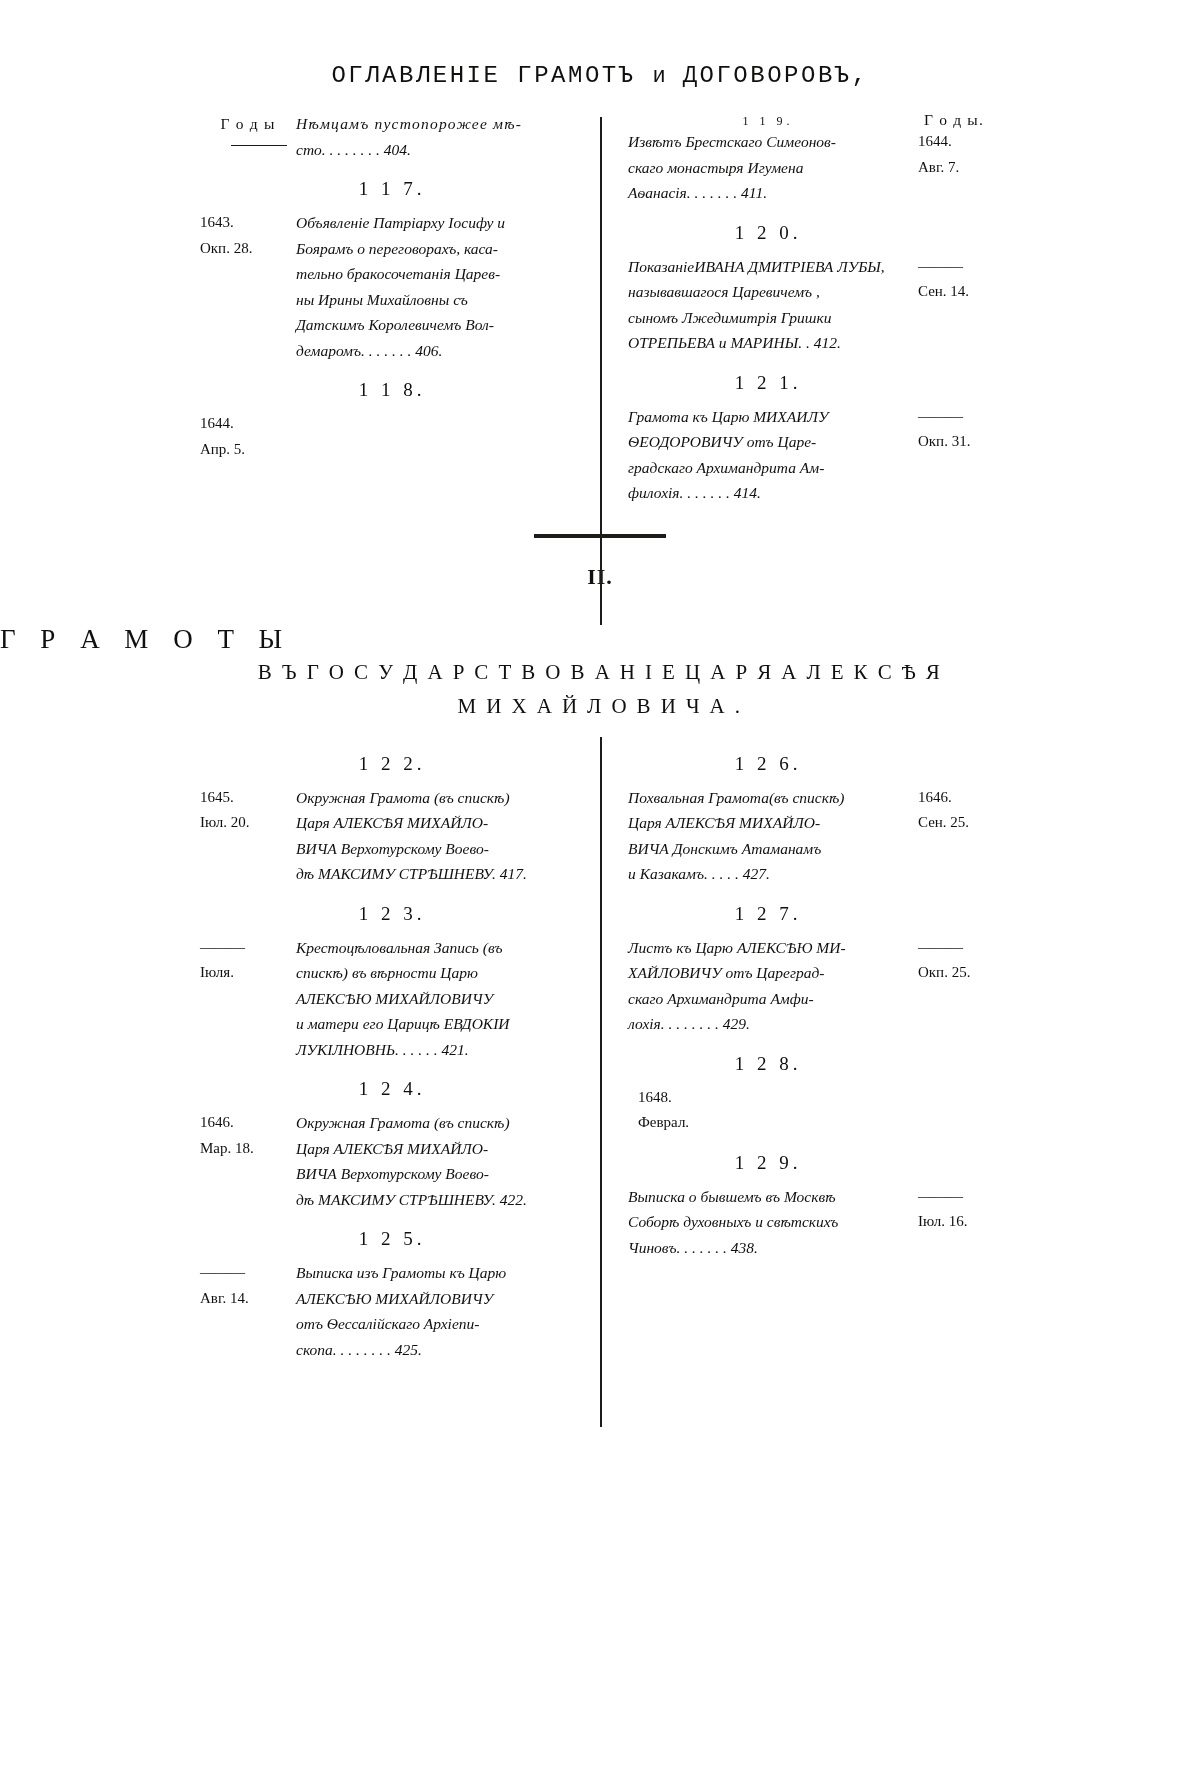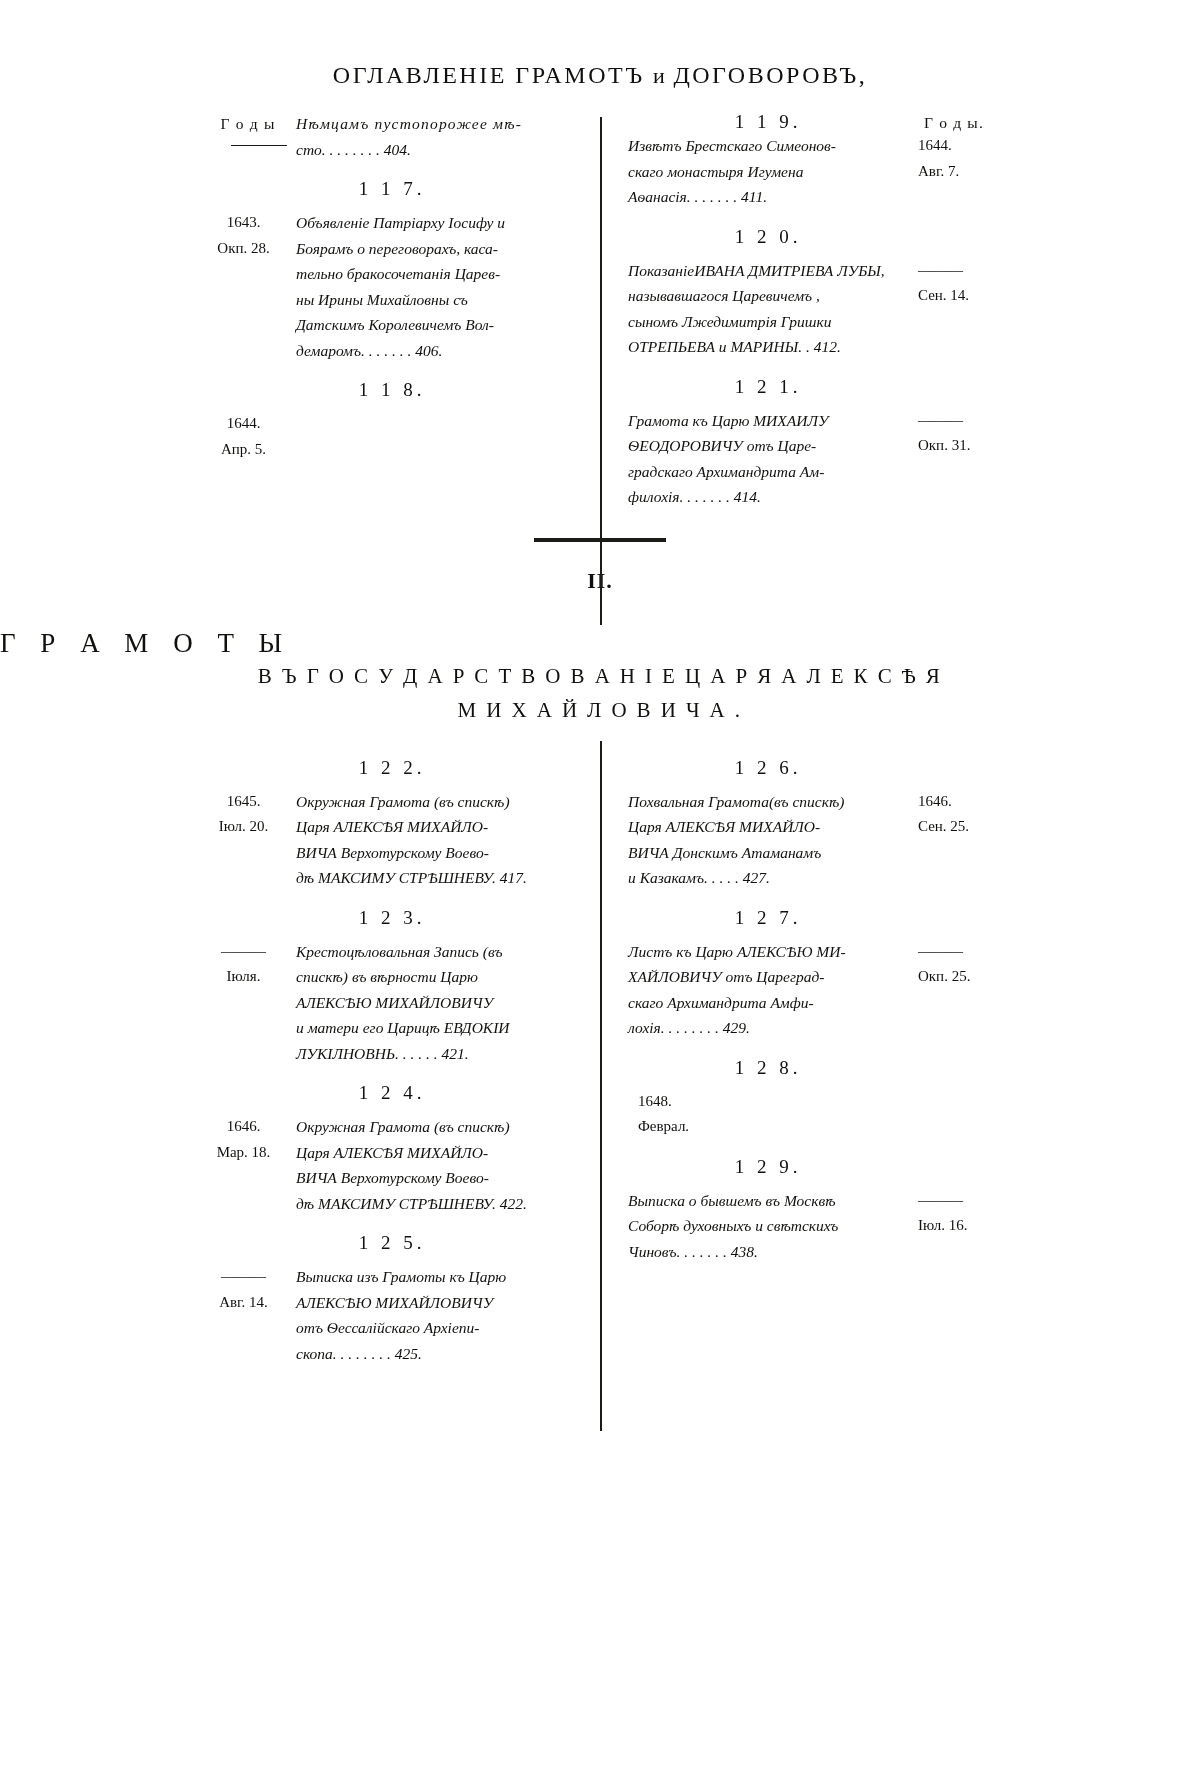--- a/index.html
+++ b/index.html
@@ -22,21 +22,21 @@
     box-sizing: border-box;
     padding: 0;
   }
 
   
   .page-header {
     text-align: center;
     font-size: 24px;
     letter-spacing: 2.5px;
     margin-top: 62px;
-    font-family: Liberation Serif, serif;
+    font-family: Liberation Mono, monospace;
     white-space: nowrap;
   }
   .page-header .lc {
     letter-spacing: 0;
     font-size: 22px;
   }
 
   
   .cols {
     position: relative;
@@ -80,21 +80,21 @@
     flex: none;
   }
   .entry {
     display: flex;
     align-items: flex-start;
     margin-bottom: 2px;
   }
   .datecol {
     width: 96px;
     flex: none;
-    text-align: center;
+    text-align: left;
     padding-right: 9px;
     box-sizing: border-box;
     font-size: 15px;
     line-height: 25.5px;
     font-family: "Liberation Serif", serif;
   }
   .datecol.rightside {
     text-align: left;
     padding-right: 0;
     padding-left: 10px;
@@ -201,21 +201,21 @@
         <div class="datecol">
           <div>1644.</div>
           <div>Апр. 5.</div>
         </div>
       </div>
     </div>
 
     <div class="col right">
 
       <div class="colhead" style="justify-content:space-between;">
-        <div style="flex:1; text-align:center; font-size:19px; letter-spacing:4px;">1 1 9.</div>
+        <div style="flex:1; text-align:center; font-size:12px; letter-spacing:4px;">1 1 9.</div>
         <div style="width:92px; text-align:center;">Г о д ы.</div>
       </div>
 
       <div class="entry">
         <div class="body">
           <span class="line">Извѣтъ Брестскаго Симеонов-</span>
           <span class="line">скаго монастыря Игумена</span>
           <span class="line">Аѳанасія. . . . . . . 411.</span>
         </div>
         <div class="datecol rightside">

